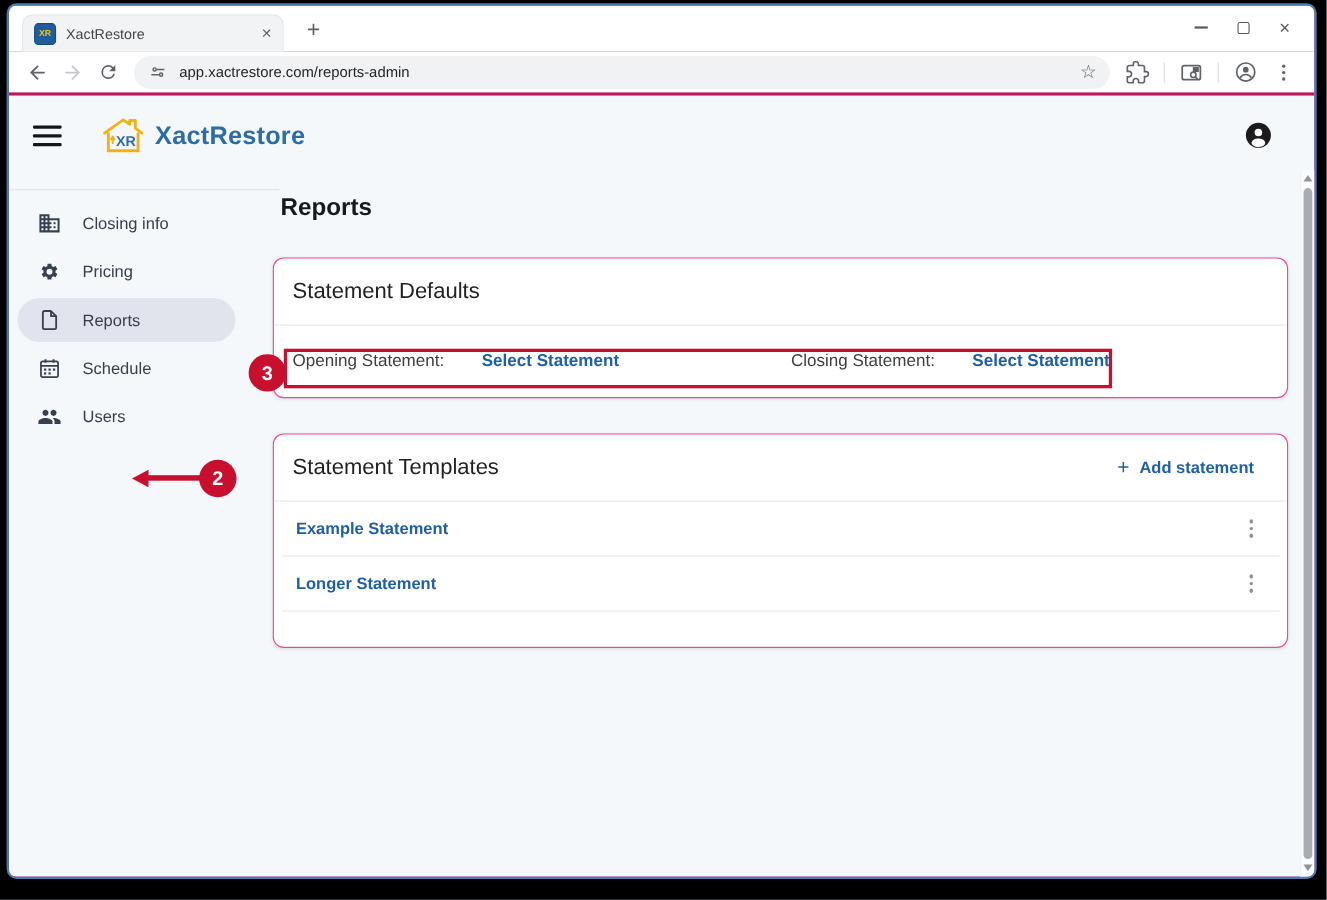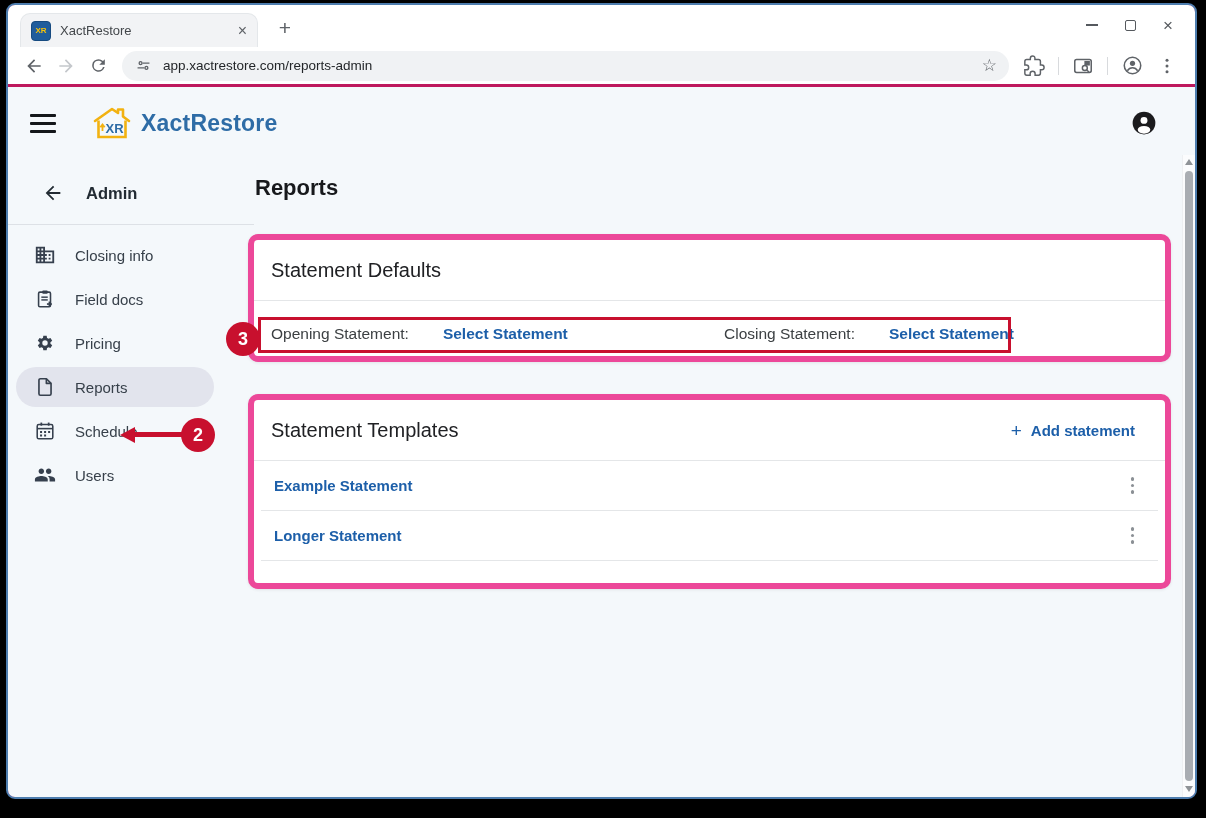--- a/index.html
+++ b/index.html
@@ -55,21 +55,21 @@
   .side-div { height:1px; background:#dde1e6; width:246px; margin-top:13px; }
   .nav { margin-top:10px; }
   .nav-item { display:flex; align-items:center; gap:19px; height:40px; margin:0 34px 4px 8px;
               padding-left:18px; border-radius:20px; color:#37404a; font-size:15px; cursor:pointer; }
   .nav-item.active { background:#e2e4ed; }
   .nav-item .nlabel { white-space:nowrap; }
 
   
   .main { position:absolute; left:240px; top:72px; right:14px; bottom:0; }
   .h1 { margin:16px 0 0 7px; font-size:22px; font-weight:bold; color:#17191c; }
-  .card { width:923px; background:#fff; border:6px solid #ec4899; border-radius:10px;
+  .card { width:923px; background:#fff; border:1px solid #ec4899; border-radius:10px;
           box-shadow:0 1px 3px rgba(60,64,67,.10); overflow:hidden; }
   .card1 { margin-top:33px; height:128px; }
   .card-head { height:61px; display:flex; align-items:center; padding:0 17px;
                border-bottom:1px solid #e4e6e8; font-size:20px; color:#202124; }
   .card-head-flex { justify-content:space-between; padding-right:30px; }
   .def-row { height:66px; display:flex; align-items:center; padding:0 17px; }
   .def-group { display:flex; align-items:center; gap:34px; }
   .def-group.g1 { width:453px; }
   .def-label { font-size:15.5px; color:#3c4043; }
   .link { color:#1d5fa9; font-weight:bold; font-size:15.5px; cursor:pointer; white-space:nowrap;text-align:right; }
@@ -201,48 +201,31 @@
               <circle cx="12" cy="12" r="10.5"></circle>
             </clipPath>
           </defs>
         <circle cx="12" cy="12" r="10.5" fill="#1b1b1d"></circle>
         <circle cx="12" cy="9.6" r="3.2" fill="#fff"></circle>
         <ellipse cx="12" cy="18.3" rx="5.8" ry="3.6" fill="#fff" clip-path="url(#avclip)"></ellipse>
       </svg>
     </div>
 
     <div class="sidebar">
-      <div class="adm-row">
-        <svg width="22" height="22" viewBox="0 0 24 24">
-            <path d="M20 11H7.8l5.6-5.6L12 4l-8 8 8 8 1.4-1.4L7.8 13H20v-2z" fill="#222b33"></path>
-          </svg>
-        <span class="adm-label">Admin</span>
-      </div>
       <div class="side-div"></div>
       <div class="nav">
 
         <div class="nav-item">
           <svg width="22" height="22" viewBox="0 0 24 24">
               <path d="M12 7V3H2v18h20V7H12zM6 19H4v-2h2v2zm0-4H4v-2h2v2zm0-4H4V9h2v2zm0-4H4V5h2v2zm4 12H8v-2h2v2zm0-4H8v-2h2v2zm0-4H8V9h2v2zm0-4H8V5h2v2zm10 12h-8v-2h2v-2h-2v-2h2v-2h-2V9h8v10zm-2-8h-2v2h2v-2zm0 4h-2v2h2v-2z" fill="#36404e"></path>
             </svg>
           <span class="nlabel">Closing info</span>
         </div>
 
 
-        <div class="nav-item">
-          <svg width="22" height="22" viewBox="0 0 24 24">
-            <rect x="5" y="4.5" width="13" height="16" rx="1.5" fill="none" stroke="#36404e" stroke-width="1.7"></rect>
-            <rect x="9" y="2.8" width="6" height="3.4" rx="1" fill="#36404e"></rect>
-            <line x1="8" y1="10" x2="15" y2="10" stroke="#36404e" stroke-width="1.6"></line>
-            <line x1="8" y1="13" x2="15" y2="13" stroke="#36404e" stroke-width="1.6"></line>
-            <line x1="16.8" y1="14.8" x2="16.8" y2="20.2" stroke="#36404e" stroke-width="1.8"></line>
-            <line x1="14.1" y1="17.5" x2="19.5" y2="17.5" stroke="#36404e" stroke-width="1.8"></line>
-          </svg>
-          <span class="nlabel">Field docs</span>
-        </div>
 
         <div class="nav-item">
           <svg width="22" height="22" viewBox="0 0 26 24">
             <path fill-rule="evenodd" fill="#36404e" d="M19.4 13l2.1 1.6-2 3.4-2.5-1a7 7 0 0 1-1.6.9l-.4 2.6h-4l-.4-2.6a7 7 0 0 1-1.6-.9l-2.5 1-2-3.4L6.6 13a7 7 0 0 1 0-2L4.5 9.4l2-3.4 2.5 1a7 7 0 0 1 1.6-.9l.4-2.6h4l.4 2.6a7 7 0 0 1 1.6.9l2.5-1 2 3.4L19.4 11a7 7 0 0 1 0 2z M13 8.8a3.2 3.2 0 1 1 0 6.4 3.2 3.2 0 0 1 0-6.4z"></path>
           </svg>
           <span class="nlabel">Pricing</span>
         </div>
 
         <div class="nav-item active">
           <svg width="22" height="22" viewBox="0 0 24 24">

